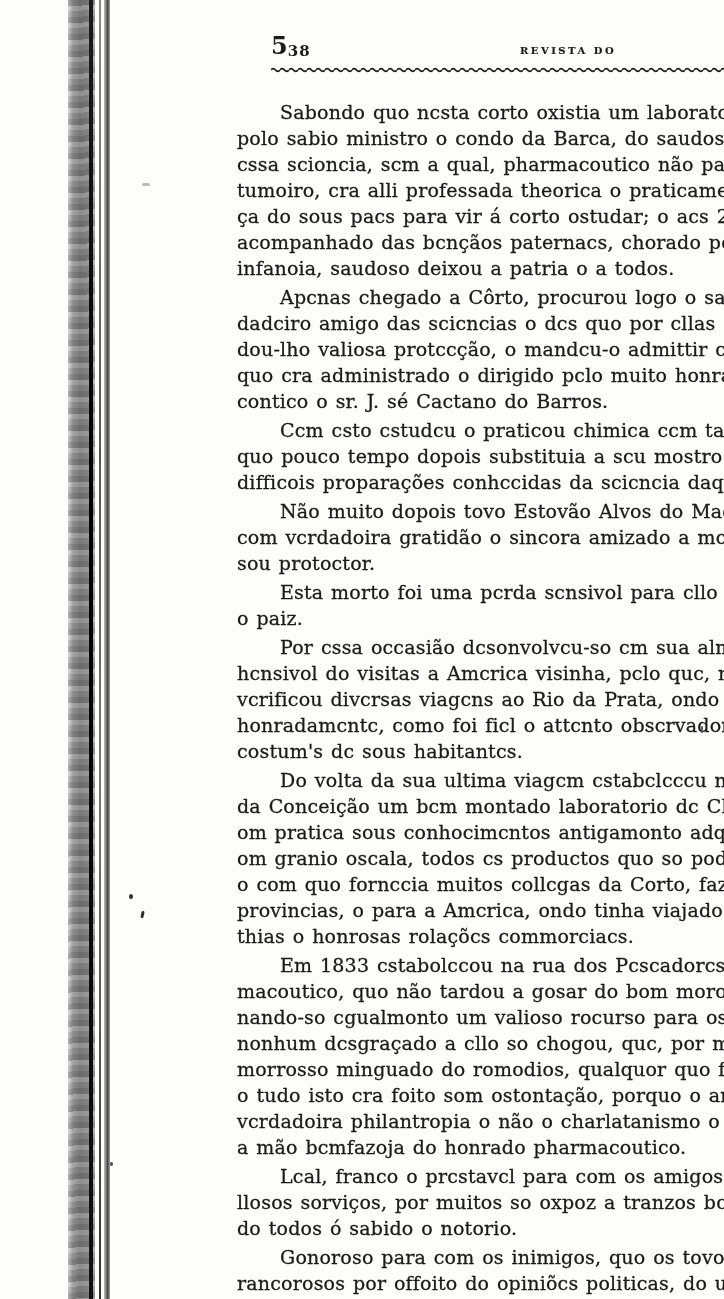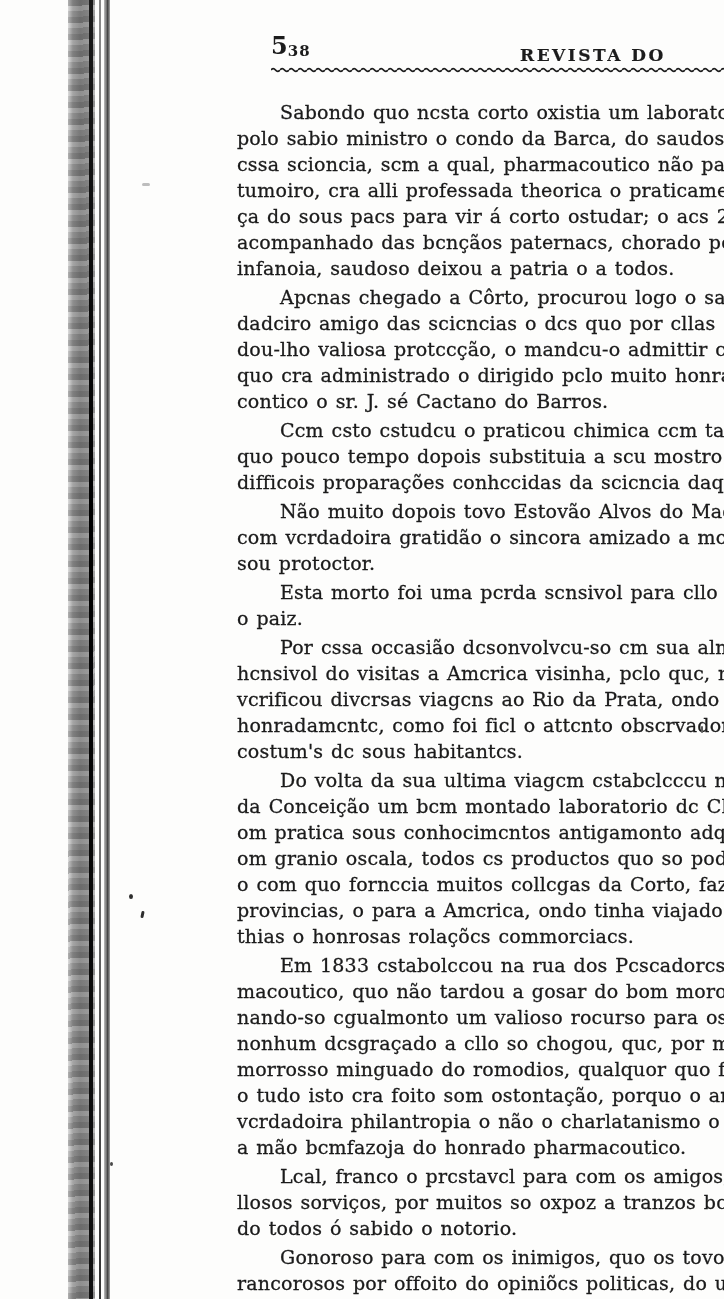--- a/index.html
+++ b/index.html
@@ -27,21 +27,21 @@
     background:linear-gradient(90deg,#b5b5b5,#5d5d5d 45%,#2c2c2c 60%,#9e9e9e);
     opacity:.9;
   }
 
   
   .page-number{position:absolute;left:271px;top:31px;color:#1c1c1c;white-space:nowrap;}
   .pn-lead{font-size:24px;font-weight:bold;}
   .pn-tail{font-size:15px;font-weight:bold;vertical-align:-2px;letter-spacing:1px;}
   .header-title{
     position:absolute;left:520px;top:45px;color:#1c1c1c;
-    font-size:17px;font-weight:bold;letter-spacing:2.5px;white-space:nowrap;
+    font-size:10px;font-weight:bold;letter-spacing:2.5px;white-space:nowrap;
     -webkit-text-stroke:0.2px #1c1c1c;
   }
   .wavy-rule{position:absolute;left:271px;top:66px;}
 
   
   .body-text{
     position:absolute;left:237px;top:99px;width:640px;
     font-size:19px;line-height:26px;color:#1b1b1b;
     -webkit-text-stroke:0.3px #1b1b1b;
     letter-spacing:0.2px;word-spacing:1.5px;

